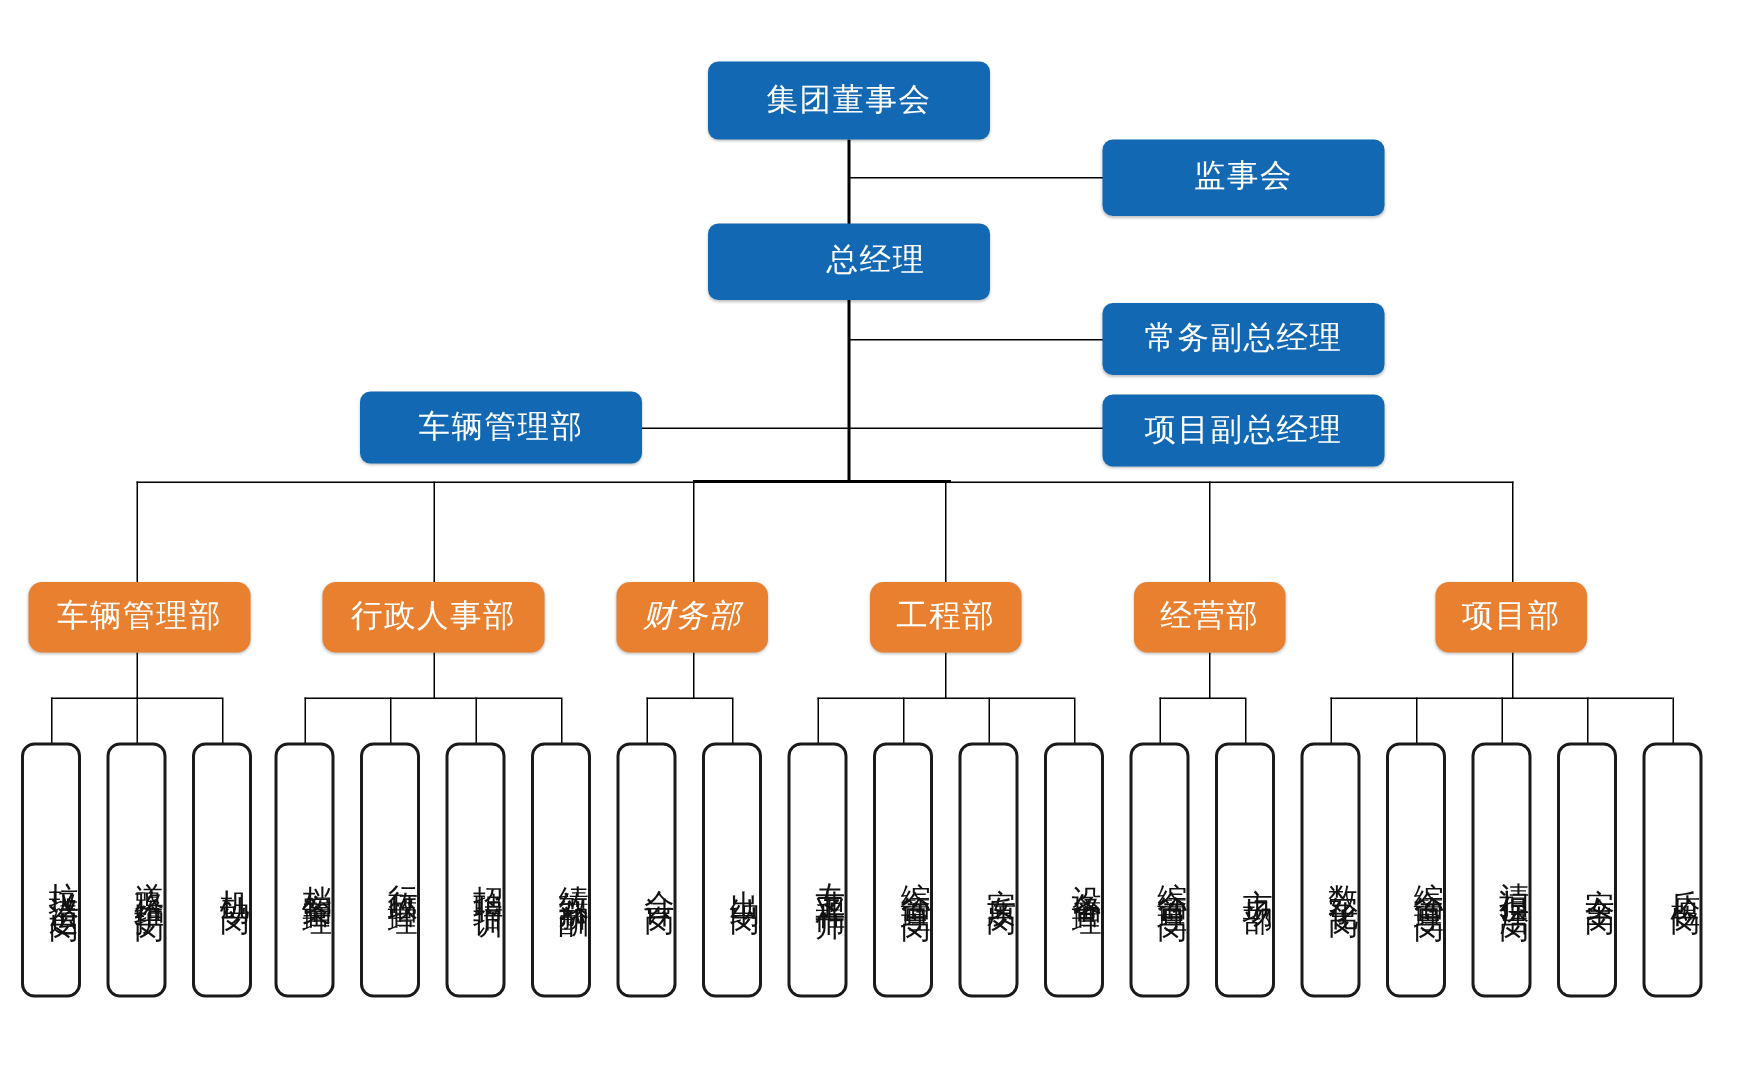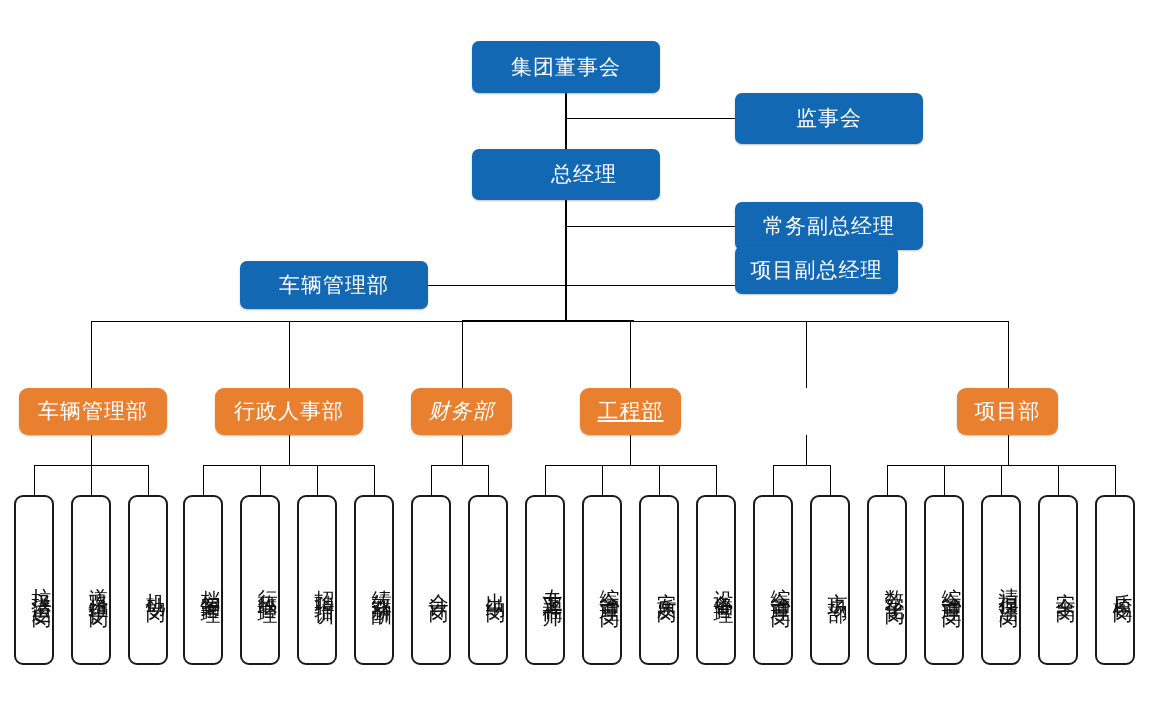--- a/index.html
+++ b/index.html
@@ -147,39 +147,42 @@
   </div>
 
   <div class="node node-blue" style="left:472px; top:149px; width:188px; height:51px;padding-left:36px;">
     <span>总经理</span>
   </div>
 
   <div class="node node-blue" style="left:735px; top:202px; width:188px; height:48px;">
     <span>常务副总经理</span>
   </div>
 
-  <div class="node node-blue" style="left:735px; top:246px; width:163px; height:48px;">
+  <div class="node node-blue" style="left:735px; top:263px; width:188px; height:48px;">
     <span>项目副总经理</span>
   </div>
 
   <div class="node node-blue" style="left:240px; top:261px; width:188px; height:48px;">
     <span>车辆管理部</span>
   </div>
 
   <div class="node node-orange" style="left:19px; top:388px; width:148px; height:47px;">
     <span>车辆管理部</span>
   </div>
   <div class="node node-orange" style="left:215px; top:388px; width:148px; height:47px;">
     <span>行政人事部</span>
   </div>
   <div class="node node-orange" style="left:411px; top:388px; width:101px; height:47px;font-style:italic;">
     <span>财务部</span>
   </div>
-  <div class="node node-orange" style="left:580px; top:388px; width:101px; height:47px;text-decoration:underline;">
+  <div class="node node-orange" style="left:580px; top:388px; width:101px; height:47px;">
     <span>工程部</span>
+  </div>
+  <div class="node node-orange" style="left:756px; top:388px; width:101px; height:47px;">
+    <span>经营部</span>
   </div>
   <div class="node node-orange" style="left:957px; top:388px; width:101px; height:47px;">
     <span>项目部</span>
   </div>
 
   <div class="node node-leaf" style="left:14px; top:495px; width:40px; height:170px;">
     <span>垃圾清运岗</span>
   </div>
   <div class="node node-leaf" style="left:71px; top:495px; width:40px; height:170px;">
     <span>道路维护岗</span>

